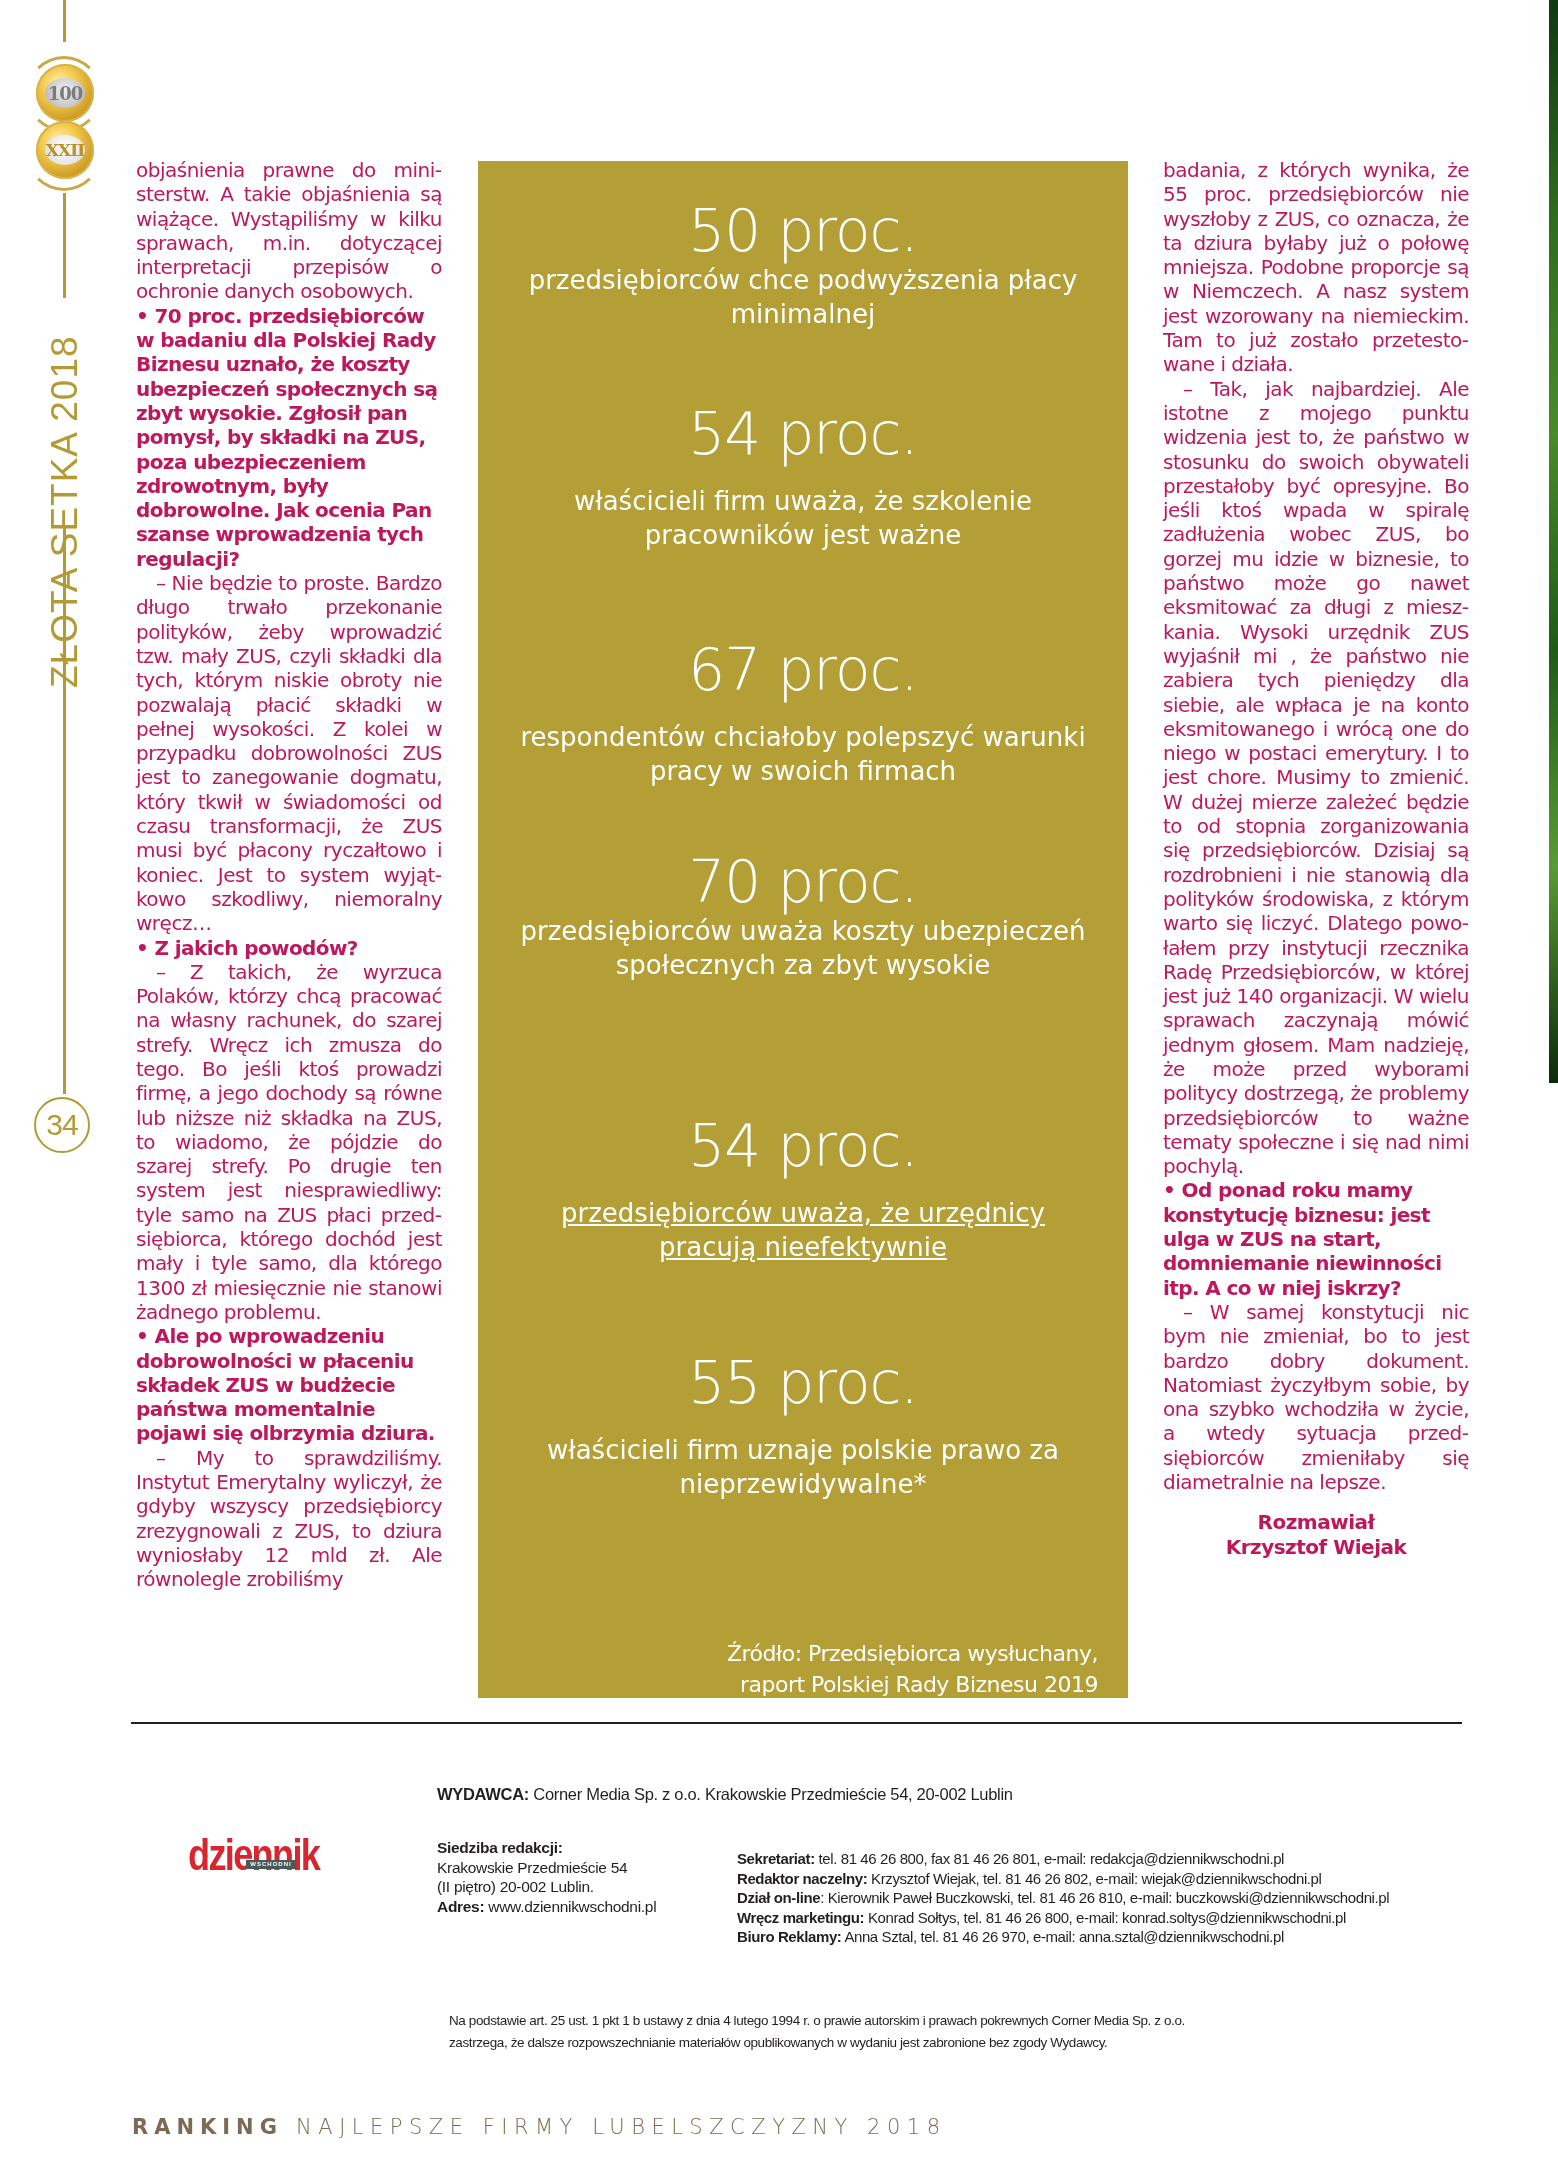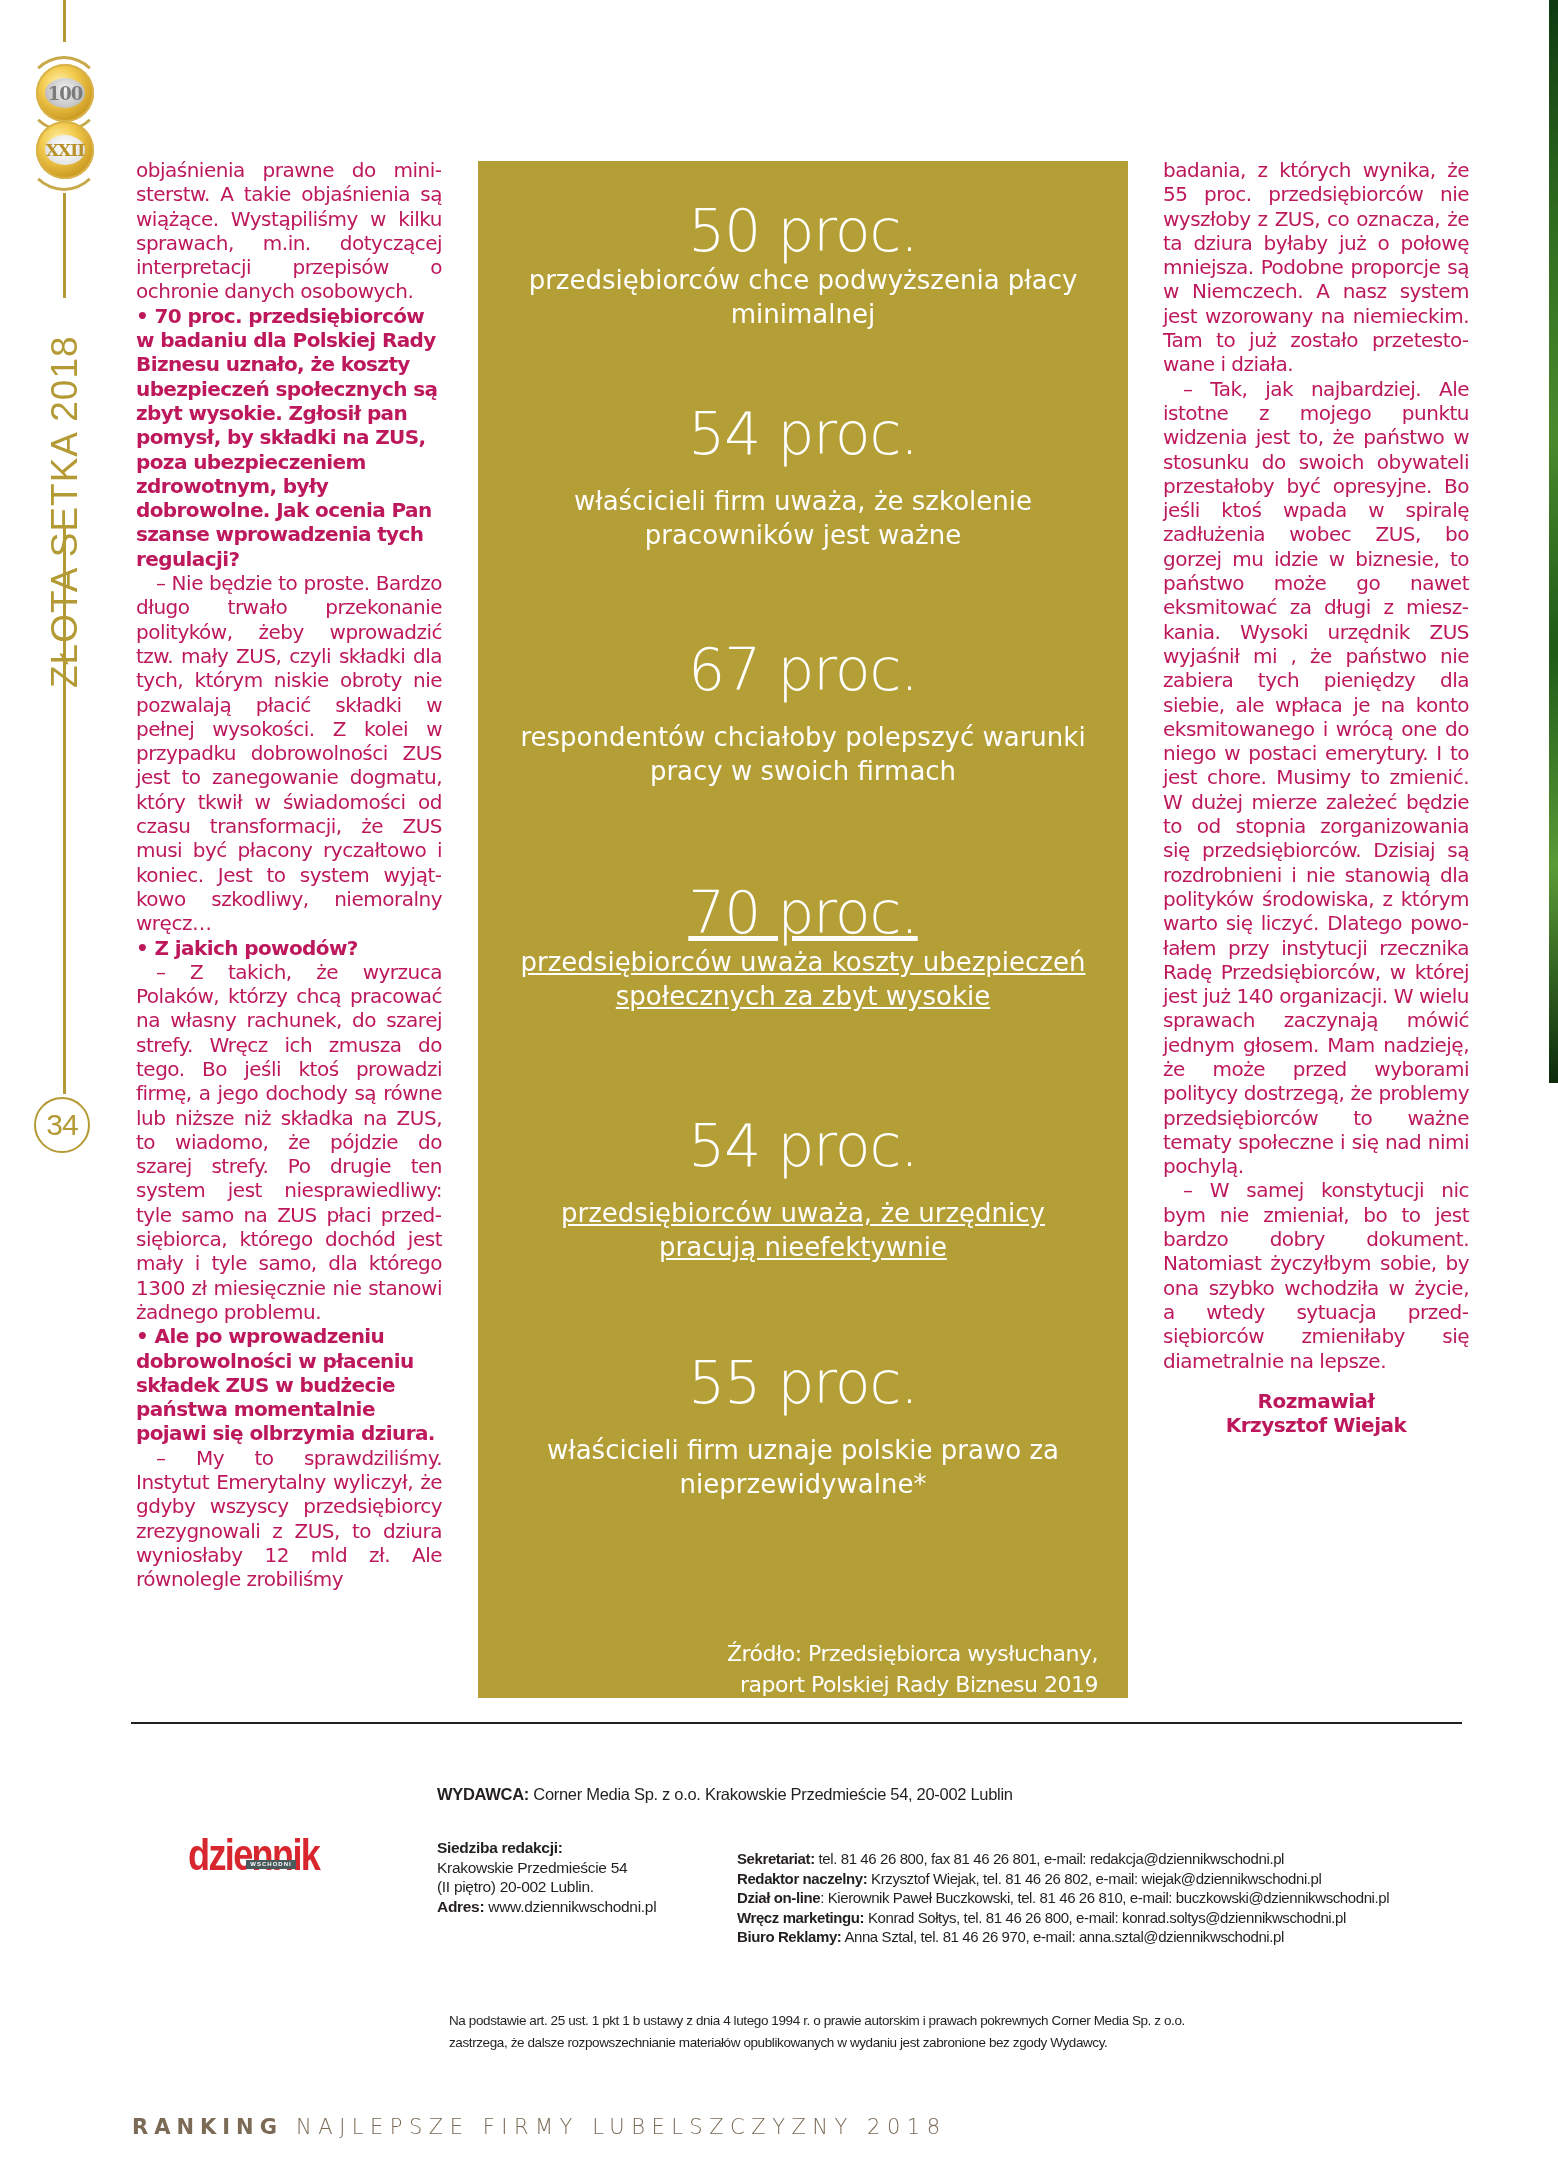--- a/index.html
+++ b/index.html
@@ -138,41 +138,42 @@
     <div class="desc">przedsiębiorców chce podwyższenia płacy minimalnej</div>
   </div>
   <div class="stat" style="top:241px;">
     <div class="big">54 proc.</div>
     <div class="desc" style="margin-top:18px;">właścicieli firm uważa, że szkolenie pracowników jest ważne</div>
   </div>
   <div class="stat" style="top:477px;">
     <div class="big">67 proc.</div>
     <div class="desc" style="margin-top:18px;">respondentów chciałoby polepszyć warunki pracy w swoich firmach</div>
   </div>
-  <div class="stat" style="top:720px;text-decoration:underline;">
+  <div class="stat" style="top:689px;">
     <div class="big">70 proc.</div>
     <div class="desc">przedsiębiorców uważa koszty ubezpieczeń społecznych za zbyt wysokie</div>
   </div>
   <div class="stat" style="top:953px;">
     <div class="big">54 proc.</div>
     <div class="desc" style="margin-top:18px;text-decoration:underline;">przedsiębiorców uważa, że urzędnicy pracują nieefektywnie</div>
   </div>
   <div class="stat" style="top:1190px;">
     <div class="big">55 proc.</div>
     <div class="desc" style="margin-top:18px;">właścicieli firm uznaje polskie prawo za nieprzewidywalne*</div>
   </div>
   <div class="source">
     <div>Źródło: Przedsiębiorca wysłuchany,</div>
     <div>raport Polskiej Rady Biznesu 2019</div>
   </div>
 </div>
 
 <div class="col" style="left:1163px;top:158px;">
   <p>badania, z których wynika, że 55 proc. przedsiębiorców nie wyszłoby z ZUS, co oznacza, że ta dziura byłaby już o połowę mniejsza. Podobne proporcje są w Niemczech. A nasz system jest wzorowany na niemieckim. Tam to już zostało przetesto­wane i działa.</p>
   <p class="a">– Tak, jak najbardziej. Ale istotne z mojego punktu widzenia jest to, że państwo w stosunku do swoich obywa­teli przestałoby być opresyjne. Bo jeśli ktoś wpada w spiralę zadłużenia wobec ZUS, bo gorzej mu idzie w biznesie, to państwo może go nawet eksmitować za długi z miesz­kania. Wysoki urzędnik ZUS wyjaśnił mi , że państwo nie zabiera tych pieniędzy dla siebie, ale wpłaca je na konto eksmitowanego i wrócą one do niego w postaci emerytury. I to jest chore. Musimy to zmienić. W dużej mierze zależeć będzie to od stopnia zorganizowania się przedsiębiorców. Dzisiaj są rozdrobnieni i nie stanowią dla polityków środowiska, z którym warto się liczyć. Dlatego powo­łałem przy instytucji rzecznika Radę Przedsiębiorców, w której jest już 140 organizacji. W wielu sprawach zaczynają mówić jednym głosem. Mam nadzieję, że może przed wyborami politycy dostrzegą, że problemy przedsiębiorców to ważne tematy społeczne i się nad nimi pochylą.</p>
+  <p class="q">• Od ponad roku mamy konstytucję biznesu: jest ulga w ZUS na start, domniemanie niewinności itp. A co w niej iskrzy?</p>
   <p class="a">– W samej konstytucji nic bym nie zmieniał, bo to jest bardzo dobry dokument. Natomiast życzyłbym sobie, by ona szybko wchodziła w życie, a wtedy sytuacja przed­siębiorców zmieniłaby się diametralnie na lepsze.</p>
   <p class="sig" style="margin-top:16px;">Rozmawiał</p>
   <p class="sig">Krzysztof Wiejak</p>
 </div>
 
 <div class="rule"></div>
 
 <div class="foot publisher">
   <b>WYDAWCA:</b>
   <span>Corner Media  Sp. z o.o.  Krakowskie Przedmieście 54, 20-002 Lublin</span>

